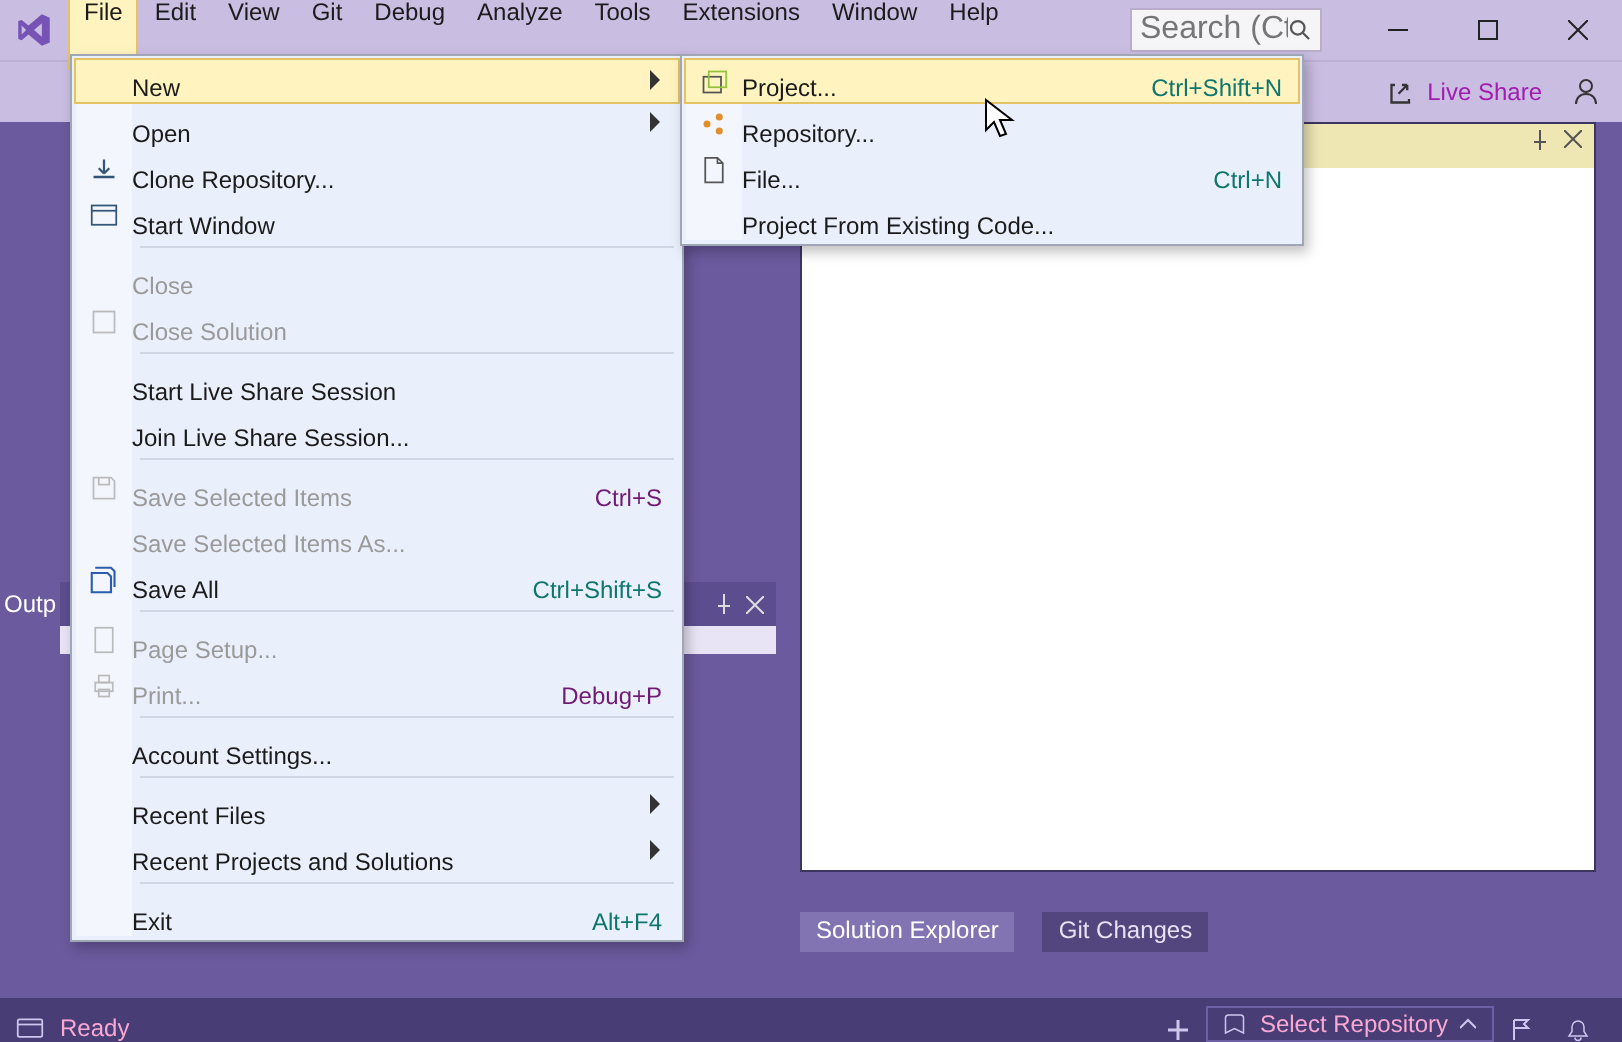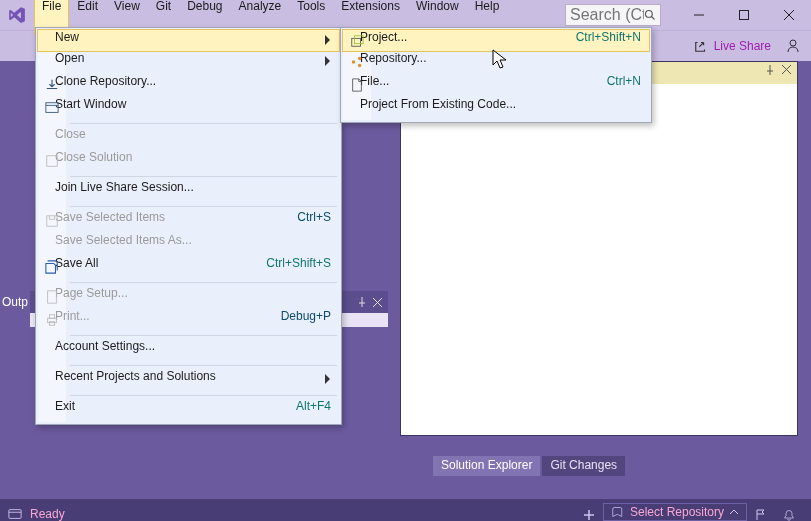--- a/index.html
+++ b/index.html
@@ -13,41 +13,41 @@
   .searchbox input { border: none; background: transparent; width: 74px; outline: none; font-size: 16px; color: #666; }
   .winbtns { position: absolute; right: 0; top: 0; display: flex; }
   .winbtn { width: 45px; height: 30px; display: flex; align-items: center; justify-content: center; color: #2a2a2a; }
   .toolbar2 { height: 31px; background: #c9bde2; display:flex; align-items:center; justify-content:flex-end; padding-right:10px; gap:14px; border-top:1px solid #bcb0d6;}
   .toolbar2 .liveshare { display:flex; align-items:center; gap:6px; color:#a21caf;}
   .main-area { position: relative; height: 419px; background: #6b5a9e; }
   .center-panel { position:absolute; left:400px; top:0; right:13px; bottom:44px; background:#fff; border:1px solid #3c3560;}
   .center-header { height:22px; background:#eee6b3; display:flex; align-items:center; padding:0 6px; color:#333; position:relative;}
   .center-header .pin { position:absolute; right:22px; top:3px; color:#555;}
   .center-header .close { position:absolute; right:6px; top:3px; color:#555;}
-  .bottom-tabs { position:absolute; left:400px; bottom:24px; height:20px; display:flex; gap:2px;margin-left:33px;}
+  .bottom-tabs { position:absolute; left:400px; bottom:24px; height:20px; display:flex; gap:14px;}
   .btab { padding:2px 8px; background:#53467f; color:#e7e2f3;}
   .btab.active { background:#8273b3; color:#fff;}
   .output-tab { position:absolute; left:0; top:282px; width:30px; height:22px; background:#6b5a9e; color:#fff; text-align:center; line-height:22px;}
   .output-header { position:absolute; left:30px; top:282px; width:358px; height:22px; background:#5c4e8e; display:flex; align-items:center; color:#fff; padding-left:6px;}
   .output-header .pin{ margin-left:auto; margin-right:6px;}
   .output-header .close{ margin-right:6px;}
   .output-bar2 { position:absolute; left:30px; top:304px; width:358px; height:14px; background:#e9e4f5; }
   .statusbar { position:absolute; bottom:0; left:0; right:0; height:22px; background:#483d74; color:#f9a8d4; display:flex; align-items:flex-end; padding:0 8px; font-size:12px;}
   .statusbar .spacer{flex:1;}
   .statusbar .chip{ display:flex; align-items:center; gap:6px; padding:0 8px;}
   .statusbar .selrepo{ border:1px solid #6d60a4; padding:1px 8px; display:flex; align-items:center; gap:6px;}
 
   
   .file-menu { position: absolute; left: 35px; top: 27px; width: 307px; background: #eaf0fb; border: 1px solid #9fa7b6; box-shadow: 2px 3px 6px rgba(0,0,0,.25); z-index: 10; padding:2px;}
   .menu-gutter { position:absolute; left:2px; top:2px; bottom:2px; width:28px; background:#f3f6fc;}
-  .mrow { position:relative; height:23px; display:flex; align-items:flex-start; padding-left:17px; padding-right:8px; color:#1b1b1b; }
+  .mrow { position:relative; height:23px; display:flex; align-items:flex-end; padding-left:28px; padding-right:8px; color:#1b1b1b; }
   .mrow.disabled { color:#9a9a9a; }
   .mrow.highlight { background:#fff4bf; border:1px solid #e5c365; margin:-1px; height:23px;}
   .mrow .shortcut { margin-left:auto; color:#0f766e; }
-  .mrow.disabled .shortcut { color:#0c4a6e; }
+  .mrow.disabled .shortcut { color:#701a75; }
   .mrow .arrow { position:absolute; right:8px; top:5px; }
   .sep { height:1px; background:#cfd6e4; margin:3px 2px 3px 32px; }
   .micon { position:absolute; left:6px; width:16px; height:16px; top:3px; display:flex; align-items:center; justify-content:center;}
   .submenu { position:absolute; left:340px; top:27px; width:312px; background:#eaf0fb; border:1px solid #9fa7b6; box-shadow: 2px 3px 6px rgba(0,0,0,.25); z-index:11; padding:2px;}
   .cursor { position:absolute; left:490px; top:49px; z-index:20; pointer-events:none;}
   svg { display:block; }
 </style>
 </head>
 <body>
 
@@ -225,20 +225,23 @@
   <div class="mrow disabled">
     <span class="micon">
         <svg width="14" height="14" viewBox="0 0 16 16">
           <rect x="2" y="2" width="12" height="12" fill="none" stroke="#bbb"></rect>
         </svg>
       </span>
     <span>Close Solution</span>
   </div>
   <div class="sep"></div>
   <div class="mrow">
+      <span>Start Live Share Session</span>
+    </div>
+  <div class="mrow">
       <span>Join Live Share Session...</span>
     </div>
   <div class="sep"></div>
   <div class="mrow disabled">
     <span class="micon">
         <svg width="14" height="14" viewBox="0 0 16 16">
           <path d="M2 2h10l2 2v10H2V2zm3 0v4h6V2" fill="none" stroke="#bbb"></path>
         </svg>
       </span>
     <span>Save Selected Items</span>
@@ -274,20 +277,28 @@
         </svg>
       </span>
     <span>Print...</span>
     <span class="shortcut">Debug+P</span>
   </div>
   <div class="sep"></div>
   <div class="mrow">
       <span>Account Settings...</span>
     </div>
   <div class="sep"></div>
+  <div class="mrow">
+    <span>Recent Files</span>
+    <span class="arrow">
+        <svg width="6" height="10">
+          <path d="M0 0l5 5-5 5z" fill="#333"></path>
+        </svg>
+      </span>
+  </div>
   <div class="mrow">
     <span>Recent Projects and Solutions</span>
     <span class="arrow">
         <svg width="6" height="10">
           <path d="M0 0l5 5-5 5z" fill="#333"></path>
         </svg>
       </span>
   </div>
   <div class="sep"></div>
   <div class="mrow">

